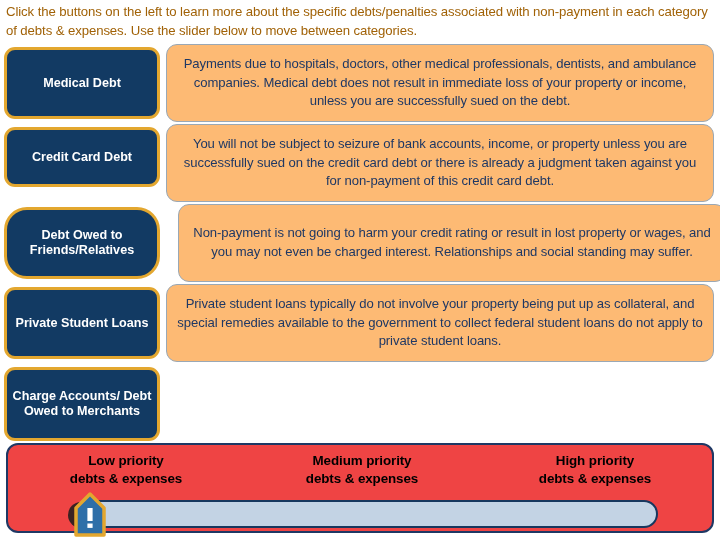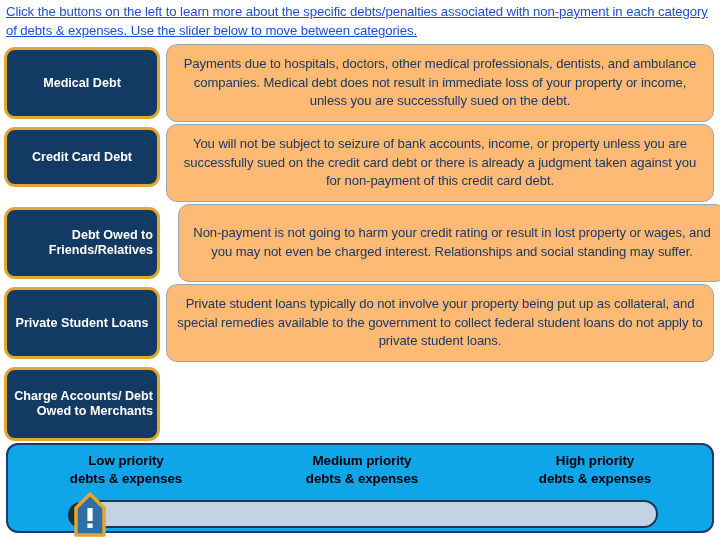--- a/index.html
+++ b/index.html
@@ -17,23 +17,22 @@
   }
 
   
   #instruction {
     position: absolute;
     left: 6px;
     top: 2px;
     width: 710px;
     font-size: 13.2px;
     line-height: 19px;
-    color: #1d4ed8;
+    color: #a16207;
     letter-spacing: -0.1px;
-    text-decoration: underline;
   }
 
   
   #rows {
     position: absolute;
     left: 0;
     top: 44px;
     width: 720px;
   }
 
@@ -51,21 +50,21 @@
     background: #123A63;
     border: 3px solid #E3A72F;
     border-radius: 11px;
     color: #ffffff;
     font-size: 12.6px;
     font-weight: bold;
     line-height: 15px;
     display: flex;
     align-items: center;
     justify-content: center;
-    text-align: right;
+    text-align: center;
     padding: 6px 4px;
   }
 
   .desc-panel {
     position: absolute;
     left: 166px;
     top: 0px;
     width: 548px;
     background: #fdba74;
     border: 1.2px solid #9aa8b5;
@@ -84,39 +83,39 @@
   
   .row-0 { height: 78px; }
   .row-0 .cat-button { height: 72px; }
   .row-0 .desc-panel  { height: 78px; }
 
   .row-1 { height: 78px; }
   .row-1 .cat-button { height: 60px; }
   .row-1 .desc-panel  { height: 78px; }
 
   .row-2 { height: 78px; }
-  .row-2 .cat-button { height: 72px; }
+  .row-2 .cat-button { height: 72px; border-radius: 23px; }
   .row-2 .desc-panel  { height: 78px; margin-left: 12px; }
 
   .row-3 { height: 78px; }
   .row-3 .cat-button { height: 72px; }
   .row-3 .desc-panel  { height: 78px; }
 
   .row-4 { height: 80px; }
   .row-4 .cat-button { height: 74px; }
   .row-4 .desc-panel  { height: 80px; }
 
   
   #slider-box {
     position: absolute;
     left: 6px;
     top: 443px;
     width: 708px;
     height: 90px;
-    background: #0ea5e9;
+    background: #ef4444;
     border: 2px solid #1F3864;
     border-radius: 12px;
     text-decoration: underline;
   }
 
   #slider-labels {
     position: absolute;
     left: 0;
     top: 7px;
     width: 708px;

